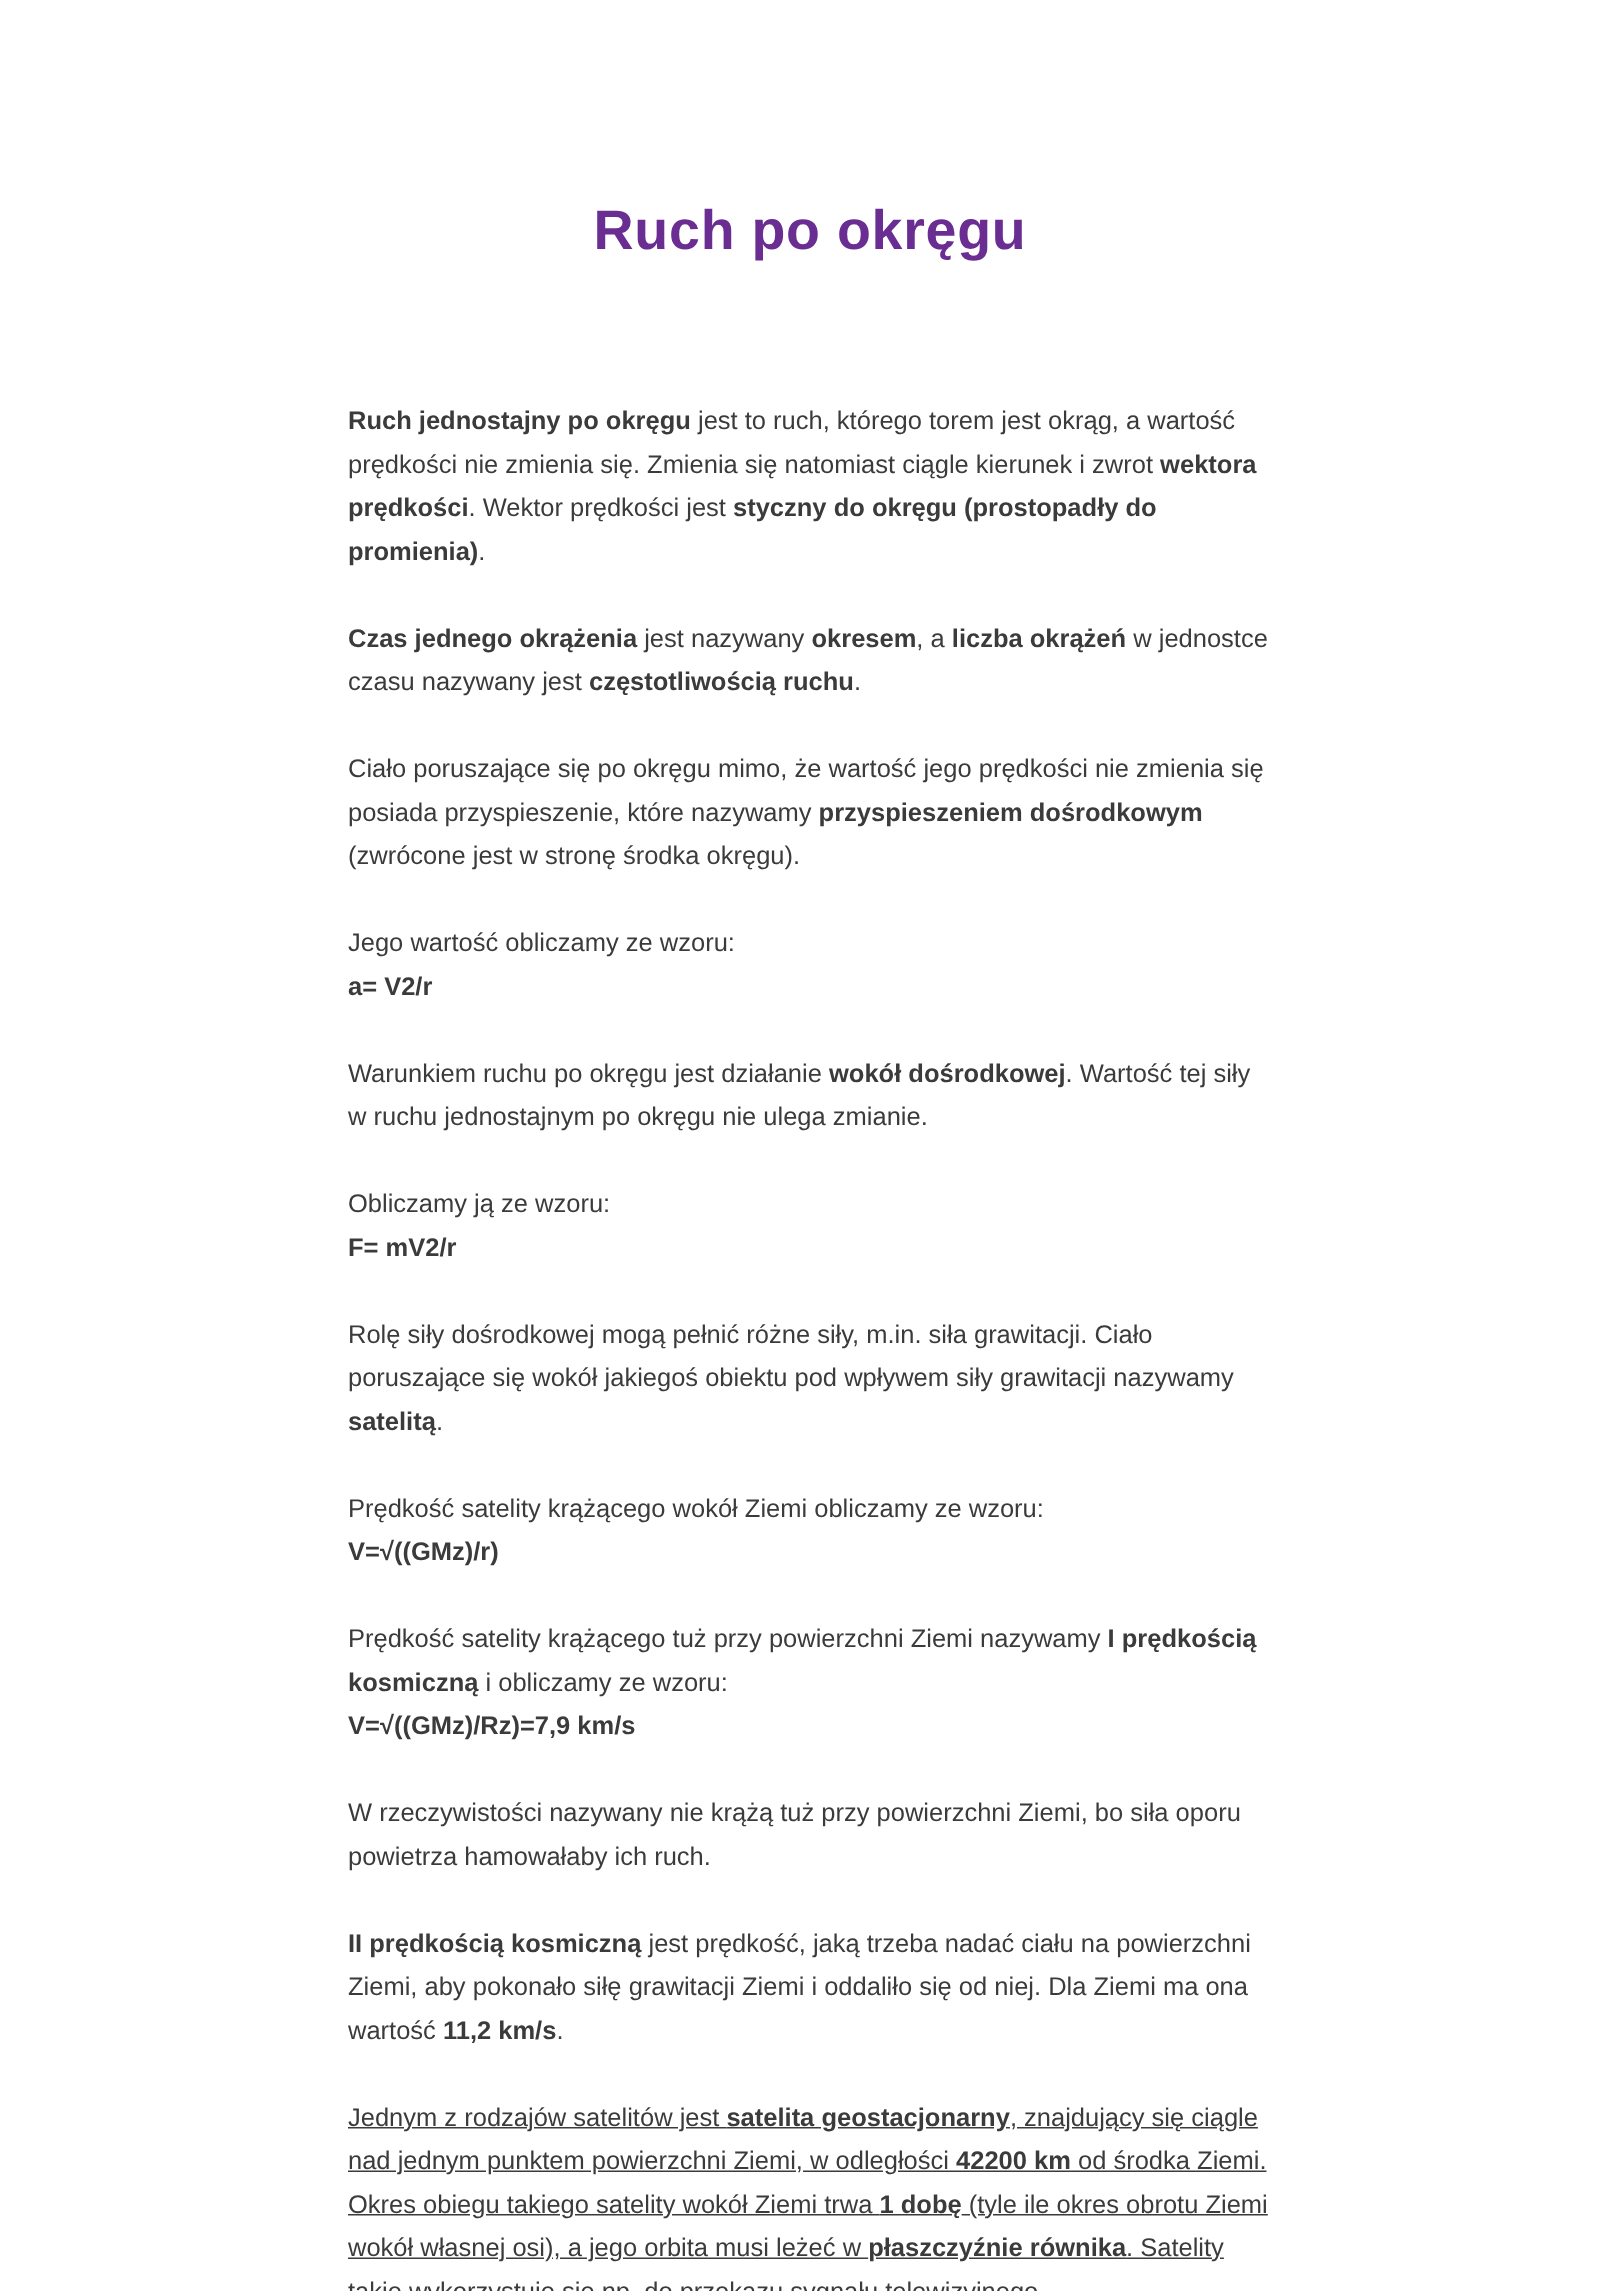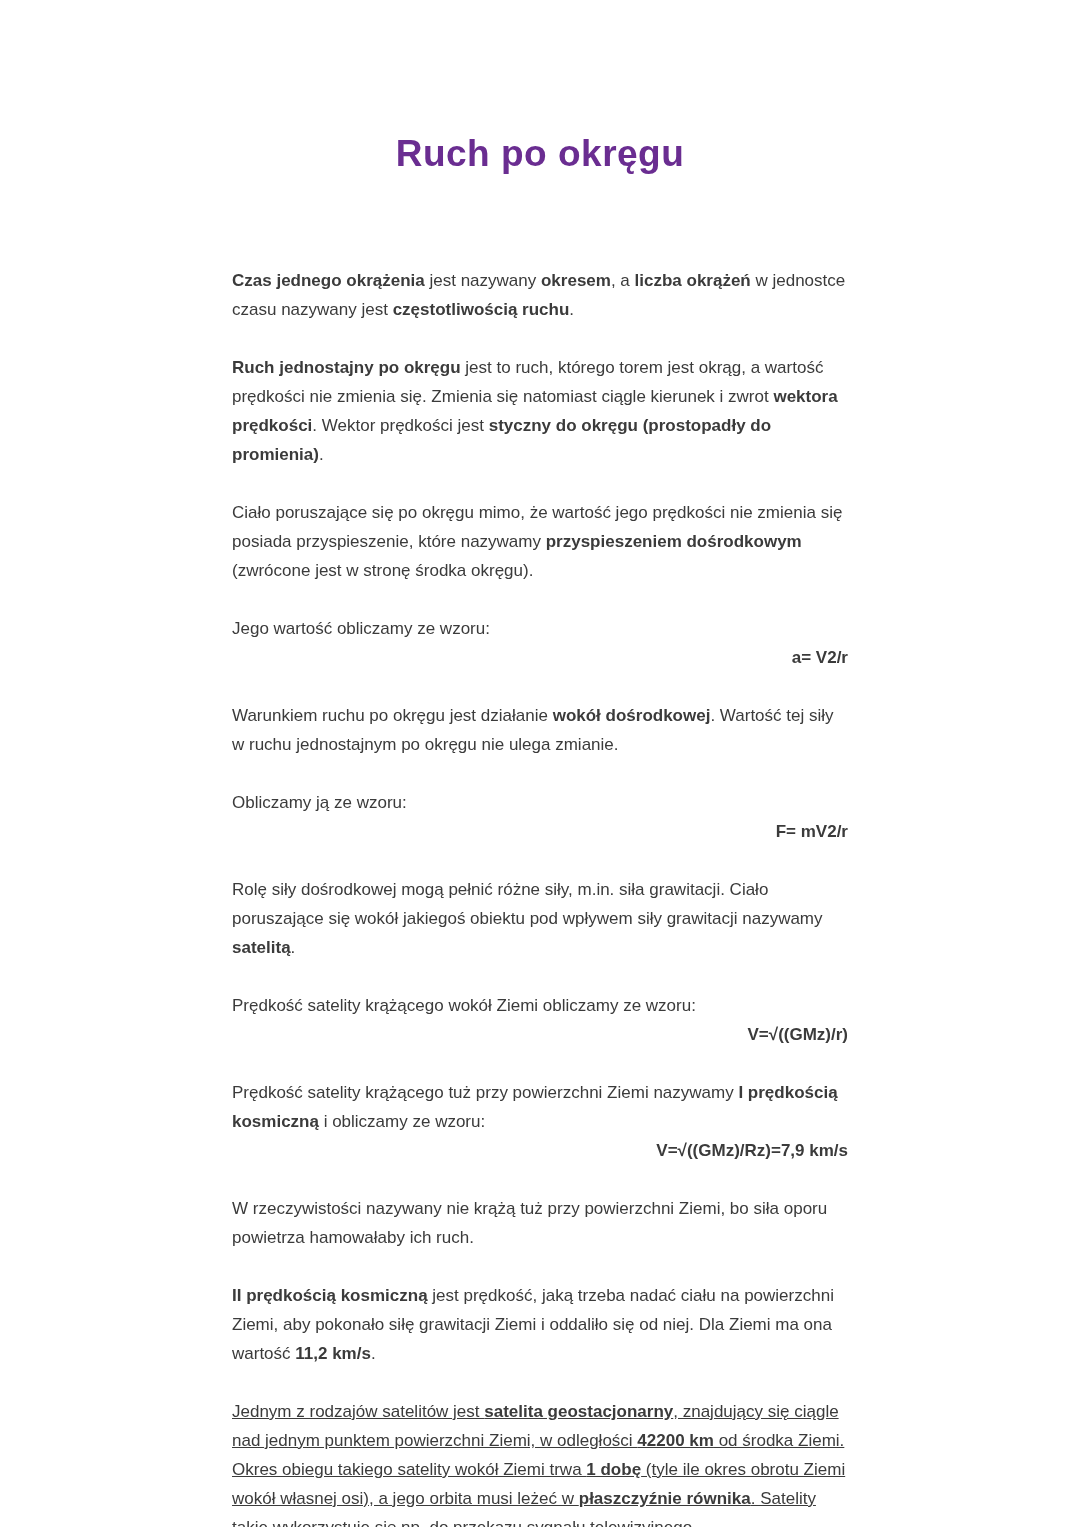--- a/index.html
+++ b/index.html
@@ -23,33 +23,33 @@
     margin: 0 0 90px 0;
     letter-spacing: 0.5px;
   }
   .paragraph {
     margin: 0 0 29px 0;
     text-align: left;
   }
   .paragraph:last-child { margin-bottom: 0; text-decoration: underline; }
   .bold { font-weight: bold; }
   .formula {
-    text-align: right;
+    text-align: left;
     font-weight: bold;
   }
 </style>
 </head>
 <body>
 
 <div class="page" style="color: rgb(59, 59, 59);">
   <h1 class="doc-title" style="color: rgb(106, 45, 145);">Ruch po okręgu</h1>
 
   <div>
+      <div class="paragraph"><span class="bold">Ruch jednostajny po okręgu</span><span> jest to ruch, którego torem jest okrąg, a wartość prędkości nie zmienia się. Zmienia się natomiast ciągle kierunek i zwrot </span><span class="bold">wektora prędkości</span><span>. Wektor prędkości jest </span><span class="bold">styczny do okręgu (prostopadły do promienia)</span><span>.</span></div>
       <div class="paragraph"><span class="bold">Czas jednego okrążenia</span><span> jest nazywany </span><span class="bold">okresem</span><span>, a </span><span class="bold">liczba okrążeń</span><span> w jednostce czasu nazywany jest </span><span class="bold">częstotliwością ruchu</span><span>.</span></div>
-      <div class="paragraph"><span class="bold">Ruch jednostajny po okręgu</span><span> jest to ruch, którego torem jest okrąg, a wartość prędkości nie zmienia się. Zmienia się natomiast ciągle kierunek i zwrot </span><span class="bold">wektora prędkości</span><span>. Wektor prędkości jest </span><span class="bold">styczny do okręgu (prostopadły do promienia)</span><span>.</span></div>
       <div class="paragraph"><span>Ciało poruszające się po okręgu mimo, że wartość jego prędkości nie zmienia się posiada przyspieszenie, które nazywamy </span><span class="bold">przyspieszeniem dośrodkowym</span><span> (zwrócone jest w stronę środka okręgu).</span></div>
       <div class="paragraph"><span>Jego wartość obliczamy ze wzoru:</span><div class="formula">a= V2/r</div></div>
       <div class="paragraph"><span>Warunkiem ruchu po okręgu jest działanie </span><span class="bold">wokół dośrodkowej</span><span>. Wartość tej siły w ruchu jednostajnym po okręgu nie ulega zmianie.</span></div>
       <div class="paragraph"><span>Obliczamy ją ze wzoru:</span><div class="formula">F= mV2/r</div></div>
       <div class="paragraph"><span>Rolę siły dośrodkowej mogą pełnić różne siły, m.in. siła grawitacji. Ciało poruszające się wokół jakiegoś obiektu pod wpływem siły grawitacji nazywamy </span><span class="bold">satelitą</span><span>.</span></div>
       <div class="paragraph"><span>Prędkość satelity krążącego wokół Ziemi obliczamy ze wzoru:</span><div class="formula">V=√((GMz)/r)</div></div>
       <div class="paragraph"><span>Prędkość satelity krążącego tuż przy powierzchni Ziemi nazywamy </span><span class="bold">I prędkością kosmiczną</span><span> i obliczamy ze wzoru:</span><div class="formula">V=√((GMz)/Rz)=7,9 km/s</div></div>
       <div class="paragraph"><span>W rzeczywistości nazywany nie krążą tuż przy powierzchni Ziemi, bo siła oporu powietrza hamowałaby ich ruch.</span></div>
       <div class="paragraph"><span class="bold">II prędkością kosmiczną</span><span> jest prędkość, jaką trzeba nadać ciału na powierzchni Ziemi, aby pokonało siłę grawitacji Ziemi i oddaliło się od niej. Dla Ziemi ma ona wartość </span><span class="bold">11,2 km/s</span><span>.</span></div>
       <div class="paragraph"><span>Jednym z rodzajów satelitów jest </span><span class="bold">satelita geostacjonarny</span><span>, znajdujący się ciągle nad jednym punktem powierzchni Ziemi, w odległości </span><span class="bold">42200 km</span><span> od środka Ziemi. Okres obiegu takiego satelity wokół Ziemi trwa </span><span class="bold">1 dobę</span><span> (tyle ile okres obrotu Ziemi wokół własnej osi), a jego orbita musi leżeć w </span><span class="bold">płaszczyźnie równika</span><span>. Satelity takie wykorzystuje się np. do przekazu sygnału telewizyjnego.</span></div>

